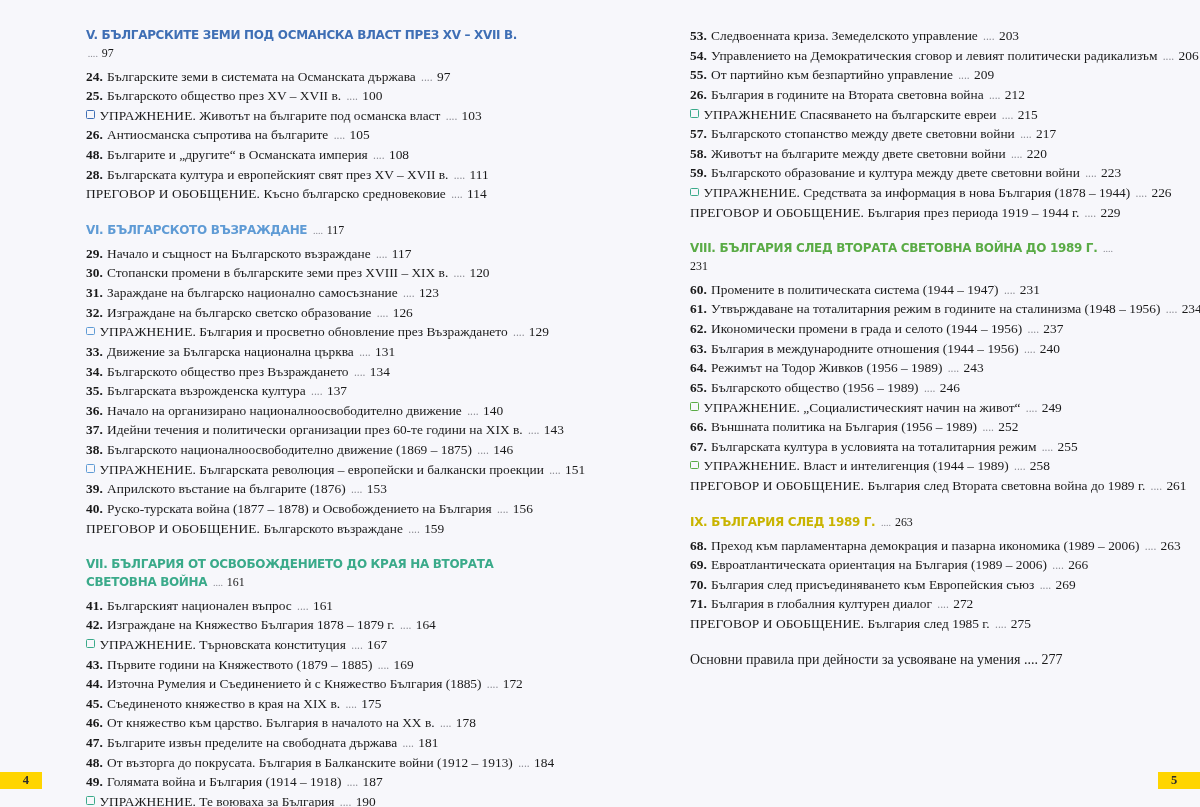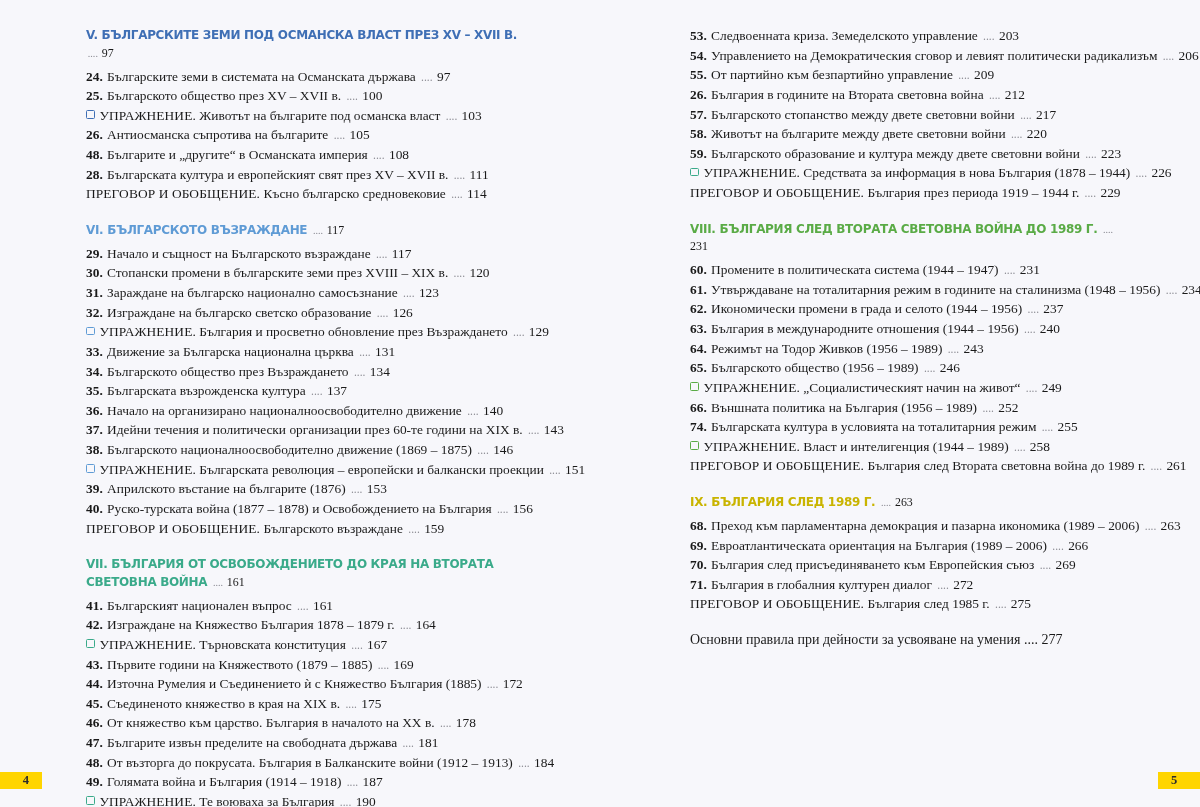--- a/index.html
+++ b/index.html
@@ -171,35 +171,36 @@
       <div class="entry"><span class="num">47. </span><span>Българите извън пределите на свободната държава </span><span class="dots">....</span><span class="pg"> 181</span></div>
       <div class="entry"><span class="num">48. </span><span>От възторга до покрусата. България в Балканските войни (1912 – 1913) </span><span class="dots">....</span><span class="pg"> 184</span></div>
       <div class="entry"><span class="num">49. </span><span>Голямата война и България (1914 – 1918) </span><span class="dots">....</span><span class="pg"> 187</span></div>
       <div class="entry exercise"><span class="cb c-teal"></span><span class="caps">УПРАЖНЕНИЕ. </span><span>Те воюваха за България </span><span class="dots">....</span><span class="pg"> 190</span></div>
     </div>
   <div class="column right" id="col-right">
       <div class="entry"><span class="num">53. </span><span>Следвоенната криза. Земеделското управление </span><span class="dots">....</span><span class="pg"> 203</span></div>
       <div class="entry"><span class="num">54. </span><span>Управлението на Демократическия сговор и левият политически радикализъм </span><span class="dots">....</span><span class="pg"> 206</span></div>
       <div class="entry"><span class="num">55. </span><span>От партийно към безпартийно управление </span><span class="dots">....</span><span class="pg"> 209</span></div>
       <div class="entry"><span class="num">26. </span><span>България в годините на Втората световна война </span><span class="dots">....</span><span class="pg"> 212</span></div>
+      <div class="entry exercise"><span class="cb c-teal"></span><span class="caps">УПРАЖНЕНИЕ </span><span>Спасяването на българските евреи </span><span class="dots">....</span><span class="pg"> 215</span></div>
       <div class="entry"><span class="num">57. </span><span>Българското стопанство между двете световни войни </span><span class="dots">....</span><span class="pg"> 217</span></div>
       <div class="entry"><span class="num">58. </span><span>Животът на българите между двете световни войни </span><span class="dots">....</span><span class="pg"> 220</span></div>
       <div class="entry"><span class="num">59. </span><span>Българското образование и култура между двете световни войни </span><span class="dots">....</span><span class="pg"> 223</span></div>
       <div class="entry exercise"><span class="cb c-teal"></span><span class="caps">УПРАЖНЕНИЕ. </span><span>Средствата за информация в нова България (1878 – 1944) </span><span class="dots">....</span><span class="pg"> 226</span></div>
       <div class="entry"><span class="caps">ПРЕГОВОР И ОБОБЩЕНИЕ. </span><span>България през периода 1919 – 1944 г. </span><span class="dots">....</span><span class="pg"> 229</span></div>
       <div class="section-head c-green gap-before"><span>VIII. БЪЛГАРИЯ СЛЕД ВТОРАТА СВЕТОВНА ВОЙНА ДО 1989 г. </span><span class="dots">....</span><span class="pg"> 231</span></div>
       <div class="entry"><span class="num">60. </span><span>Промените в политическата система (1944 – 1947) </span><span class="dots">....</span><span class="pg"> 231</span></div>
       <div class="entry"><span class="num">61. </span><span>Утвърждаване на тоталитарния режим в годините на сталинизма (1948 – 1956) </span><span class="dots">....</span><span class="pg"> 234</span></div>
       <div class="entry"><span class="num">62. </span><span>Икономически промени в града и селото (1944 – 1956) </span><span class="dots">....</span><span class="pg"> 237</span></div>
       <div class="entry"><span class="num">63. </span><span>България в международните отношения (1944 – 1956) </span><span class="dots">....</span><span class="pg"> 240</span></div>
       <div class="entry"><span class="num">64. </span><span>Режимът на Тодор Живков (1956 – 1989) </span><span class="dots">....</span><span class="pg"> 243</span></div>
       <div class="entry"><span class="num">65. </span><span>Българското общество (1956 – 1989) </span><span class="dots">....</span><span class="pg"> 246</span></div>
       <div class="entry exercise"><span class="cb c-green"></span><span class="caps">УПРАЖНЕНИЕ. </span><span>„Социалистическият начин на живот“ </span><span class="dots">....</span><span class="pg"> 249</span></div>
       <div class="entry"><span class="num">66. </span><span>Външната политика на България (1956 – 1989) </span><span class="dots">....</span><span class="pg"> 252</span></div>
-      <div class="entry"><span class="num">74. </span><span>Българската култура в условията на тоталитарния режим </span><span class="dots">....</span><span class="pg"> 255</span></div>
+      <div class="entry"><span class="num">67. </span><span>Българската култура в условията на тоталитарния режим </span><span class="dots">....</span><span class="pg"> 255</span></div>
       <div class="entry exercise"><span class="cb c-green"></span><span class="caps">УПРАЖНЕНИЕ. </span><span>Власт и интелигенция (1944 – 1989) </span><span class="dots">....</span><span class="pg"> 258</span></div>
       <div class="entry"><span class="caps">ПРЕГОВОР И ОБОБЩЕНИЕ. </span><span>България след Втората световна война до 1989 г. </span><span class="dots">....</span><span class="pg"> 261</span></div>
       <div class="section-head c-gold gap-before"><span>IX. БЪЛГАРИЯ СЛЕД 1989 г. </span><span class="dots">....</span><span class="pg"> 263</span></div>
       <div class="entry"><span class="num">68. </span><span>Преход към парламентарна демокрация и пазарна икономика (1989 – 2006) </span><span class="dots">....</span><span class="pg"> 263</span></div>
       <div class="entry"><span class="num">69. </span><span>Евроатлантическата ориентация на България (1989 – 2006) </span><span class="dots">....</span><span class="pg"> 266</span></div>
       <div class="entry"><span class="num">70. </span><span>България след присъединяването към Европейския съюз </span><span class="dots">....</span><span class="pg"> 269</span></div>
       <div class="entry"><span class="num">71. </span><span>България в глобалния културен диалог </span><span class="dots">....</span><span class="pg"> 272</span></div>
       <div class="entry"><span class="caps">ПРЕГОВОР И ОБОБЩЕНИЕ. </span><span>България след 1985 г. </span><span class="dots">....</span><span class="pg"> 275</span></div>
       <div class="plain-note"><span>Основни правила при дейности за усвояване на умения </span><span class="dots">....</span><span class="pg"> 277</span></div>
     </div>

